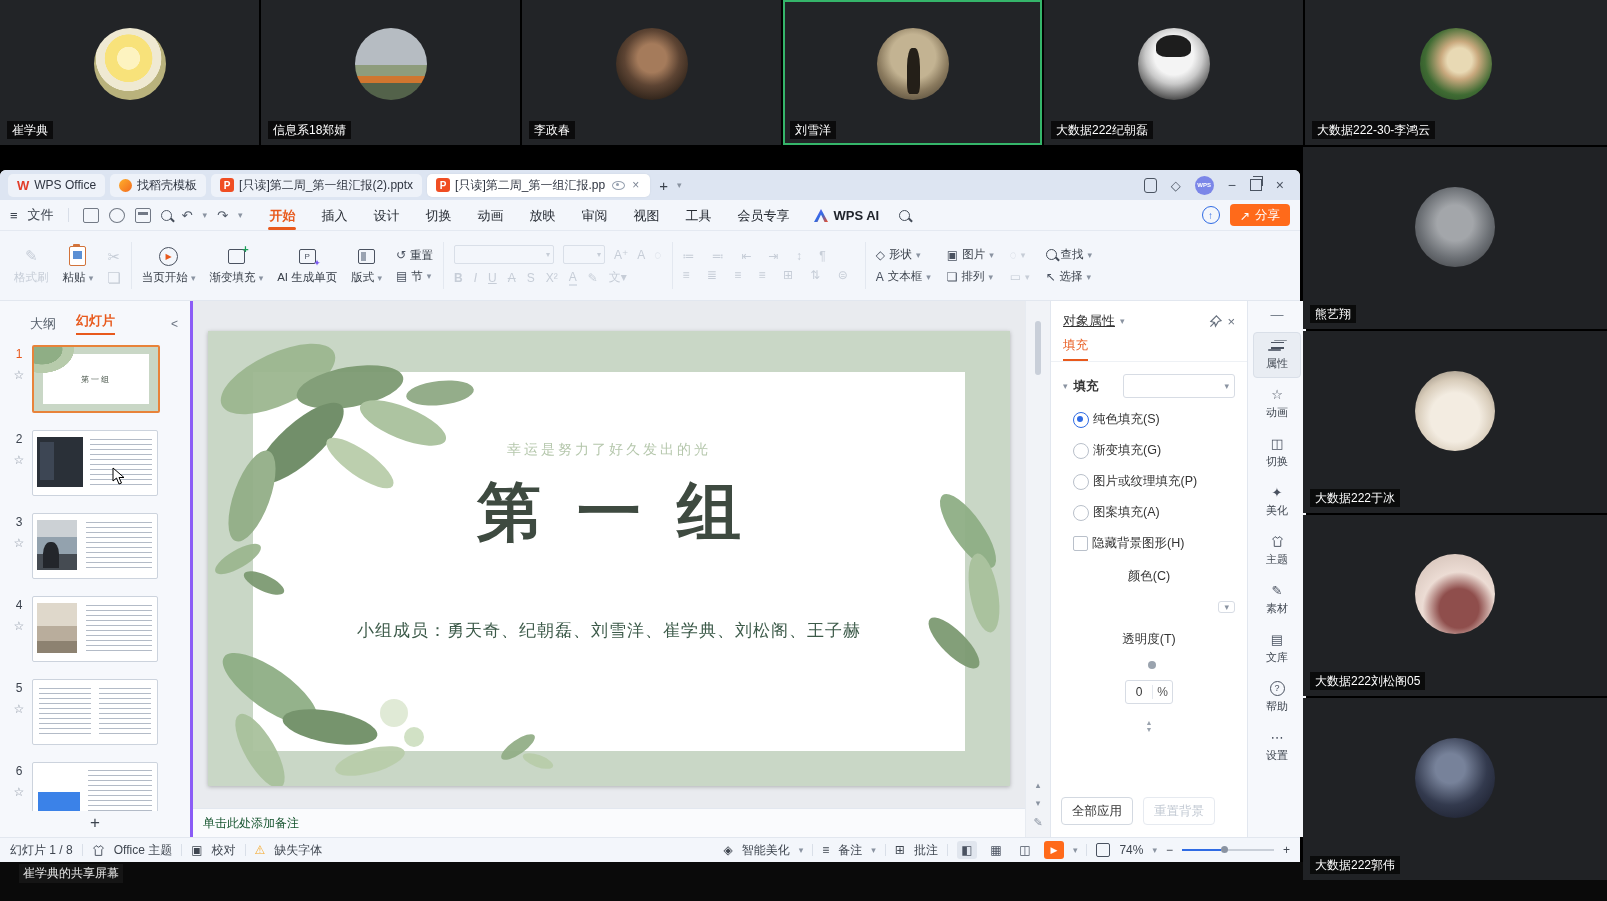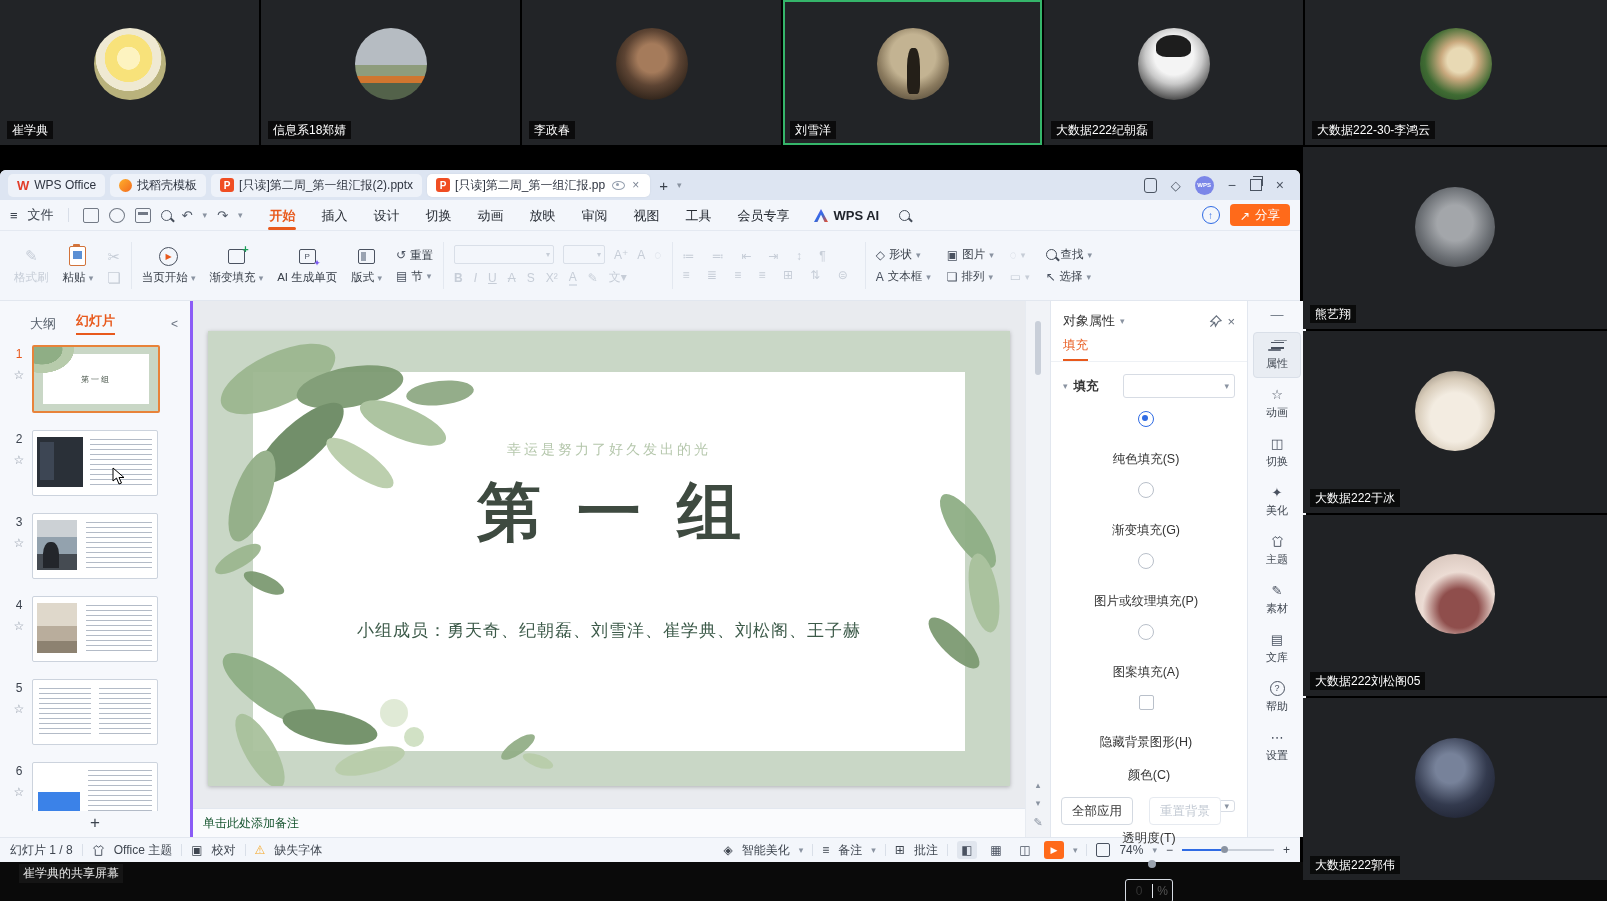--- a/index.html
+++ b/index.html
@@ -137,42 +137,42 @@
   .sl-title{position:absolute;top:138px;left:0;width:100%;text-align:center;font-size:64px;font-weight:bold;letter-spacing:36px;text-indent:36px;color:var(--slide-title-color,#3e4a40);}
   .sl-members{position:absolute;top:288px;left:0;width:100%;text-align:center;font-family:"Liberation Serif","DejaVu Serif",serif;font-size:17px;letter-spacing:1px;color:var(--slide-members-color,#3c5a49);}
   .notes{height:28px;flex:0 0 28px;background:#fafbfd;border-top:1px solid #e2e7ef;display:flex;align-items:center;padding:0 10px;color:#14532d;font-size:12px;}
   
   .vscroll{width:24px;flex:0 0 24px;background:#f1f3f7;border-left:1px solid #e7ebf1;position:relative;display:flex;flex-direction:column;align-items:center;color:#8a93a1;font-size:9px;}
   .vs-thumb{width:6px;height:54px;border-radius:3px;background:#c9cfd9;margin-top:20px;}
   .vs-bottom{position:absolute;bottom:8px;display:flex;flex-direction:column;align-items:center;gap:8px;}
   
   .props{width:196px;flex:0 0 196px;background:#fff;border-left:1px solid #e2e7ef;position:relative;font-size:12.5px;color:#333;}
   .p-head{display:flex;align-items:center;gap:5px;padding:11px 12px 7px;}
-  .p-title{font-size:13px;}
+  .p-title{font-size:13px;text-decoration:underline;}
   .p-head .sp{flex:1;}
   .p-x{color:#6a7380;font-size:13px;}
   .p-tabrow{padding:0 12px;border-bottom:1px solid #eef1f5;}
   .p-tab{display:inline-block;color:var(--accent-orange,#e8591c);border-bottom:2px solid var(--accent-orange,#e8591c);padding-bottom:5px;font-size:12.5px;}
   .p-sec{display:flex;align-items:center;gap:6px;padding:12px 12px 6px;}
   .p-sec b{font-size:12.5px;}
   .ddbox{flex:1;height:22px;border:1px solid #d7dce4;border-radius:3px;display:flex;align-items:center;justify-content:flex-end;padding:0 5px;color:#8a93a1;font-size:9px;max-width:100px;margin-left:auto;}
-  .p-opt{display:flex;align-items:center;gap:24px;padding:7px 12px 7px 6px;flex-direction:column;}
+  .p-opt{display:flex;align-items:center;gap:4px;padding:7px 12px 7px 22px;}
   .radio{width:14px;height:14px;border-radius:50%;border:1px solid #b9c0ca;flex:0 0 14px;position:relative;background:#fff;}
   .radio.on{border:1px solid var(--selection-blue,#2f6be4);}
   .radio.on::after{content:'';position:absolute;left:3px;top:3px;width:6px;height:6px;border-radius:50%;background:var(--selection-blue,#2f6be4);}
   .cbox{width:13px;height:13px;border:1px solid #b9c0ca;border-radius:2px;flex:0 0 13px;background:#fff;}
   .p-row{display:flex;align-items:center;gap:16px;padding:9px 12px;flex-direction:column;}
   .p-row .lbl{flex:0 0 auto;}
   .slider{flex:1;height:2px;background:#d5dae2;position:relative;margin:0 2px;}
   .knob{position:absolute;left:-1px;top:-3px;width:8px;height:8px;border-radius:50%;background:#9aa3ae;}
   .numbox{width:46px;height:22px;border:1px solid #d7dce4;border-radius:3px;display:flex;align-items:center;font-size:12px;}
   .numbox .v{flex:1;text-align:center;}
   .numbox .u{border-left:1px solid #e4e8ee;padding:0 4px;color:#555;}
   .spin{display:flex;flex-direction:column;gap:1px;color:#9aa3ae;font-size:7px;line-height:6px;}
-  .p-buttons{position:absolute;bottom:12px;left:10px;display:flex;gap:16px;}
+  .p-buttons{position:absolute;bottom:12px;left:10px;display:flex;gap:10px;}
   .btn{height:26px;padding:0 10px;border:1px solid #d3d9e1;border-radius:4px;background:#fff;font-size:12.5px;color:#333;display:flex;align-items:center;}
   .btn.disb{color:#c2c9d3;border-color:#e6eaf0;}
   
   .sidebar{width:58px;flex:0 0 58px;background:#f6f8fc;border-left:1px solid #e2e7ef;display:flex;flex-direction:column;align-items:center;padding-top:6px;gap:3px;overflow:hidden;}
   .sb-min{color:#6a7380;font-size:13px;height:22px;}
   .sitem{width:46px;padding:5px 0 6px;display:flex;flex-direction:column;align-items:center;gap:4px;font-size:11px;color:#3f4650;border-radius:4px;border:1px solid transparent;}
   .sitem.active{background:#e9edf3;border:1px solid #d9dfe8;}
   .sitem .si{font-size:13px;color:#4a5260;height:14px;display:flex;align-items:center;}
   .i-sliders{width:13px;height:11px;position:relative;}
   .i-sliders::before,.i-sliders::after{content:'';position:absolute;left:0;right:0;height:1.6px;background:#4a5260;}

